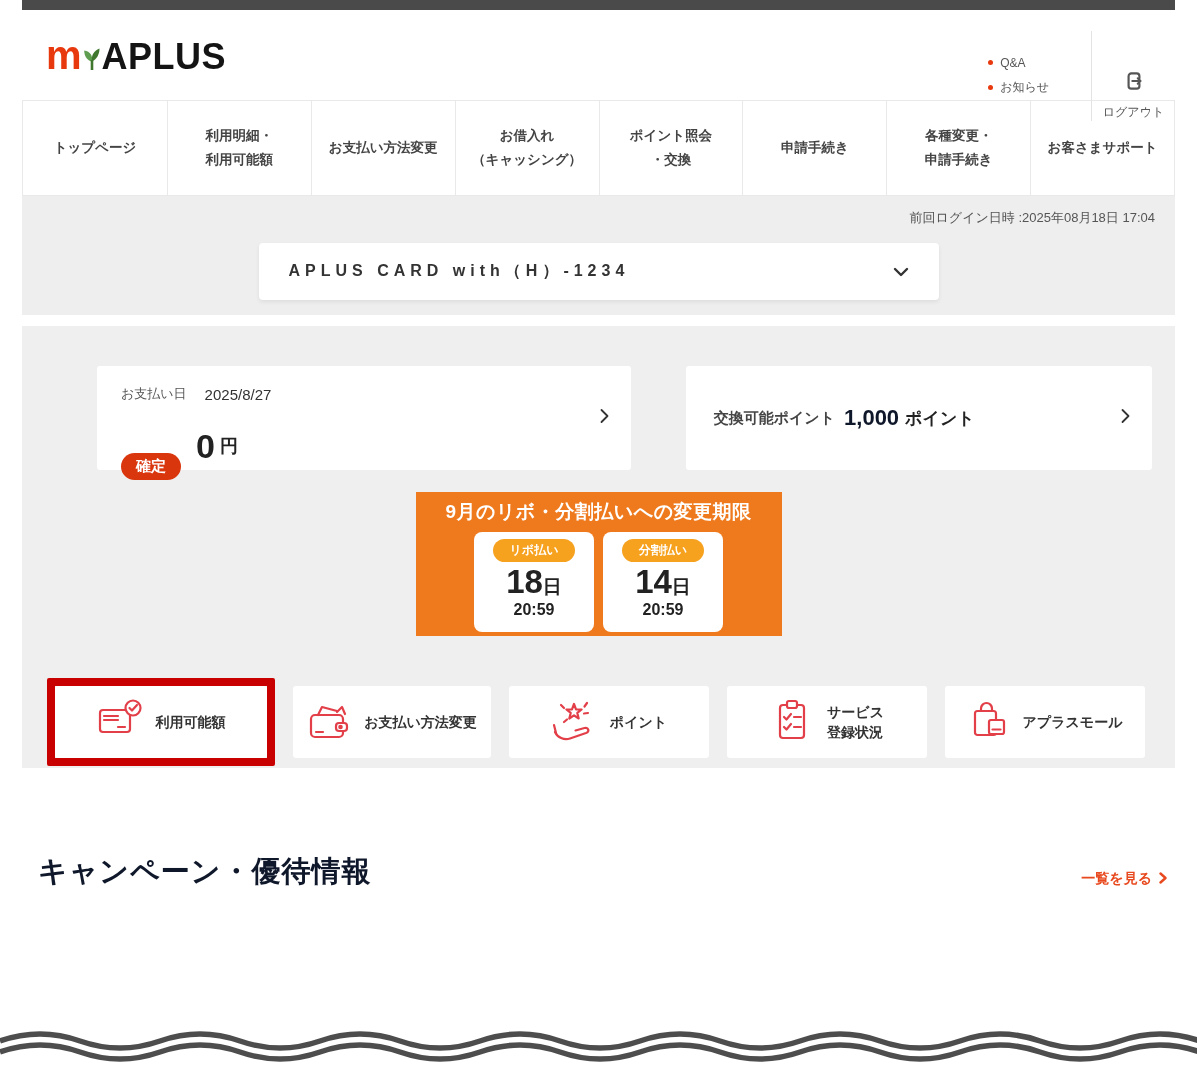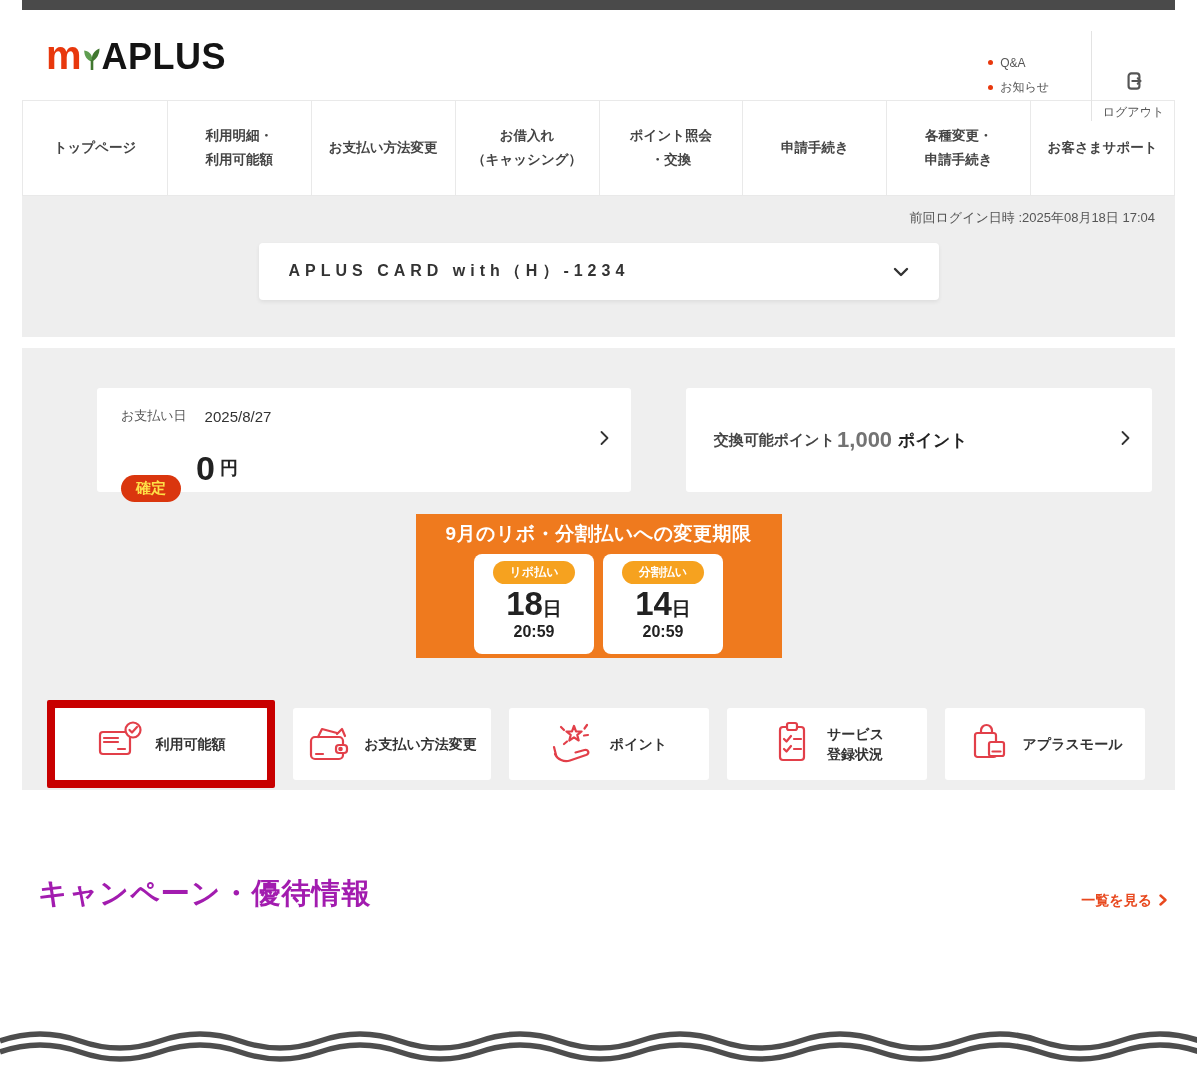--- a/index.html
+++ b/index.html
@@ -25,44 +25,44 @@
   .header-link { display:flex; align-items:center; gap:7px; font-size:12px; color:#555; cursor:pointer; }
   .bullet { width:5px; height:5px; border-radius:50%; background:#e8380d; flex:0 0 auto; }
   .logout { width:84px; border-left:1px solid #e3e3e3; display:flex; flex-direction:column; align-items:center; justify-content:flex-end; gap:7px; font-size:12px; color:#555; cursor:pointer; }
 
   
   .nav { display:grid; grid-template-columns:repeat(8,1fr); height:96px; border:1px solid #e9e9e9; background:#fff; }
   .nav-item { display:flex; align-items:center; justify-content:center; text-align:center; font-size:13.5px; font-weight:600; color:#444; line-height:1.75; white-space:pre-line; cursor:pointer; }
   .nav-item + .nav-item { border-left:1px solid #e9e9e9; }
 
   
-  .band1 { background:#eeeeee; height:141px; padding-top:13px; }
+  .band1 { background:#eeeeee; height:119px; padding-top:13px; }
   .last-login { text-align:right; font-size:13px; color:#555; padding-right:20px; }
   .card-select { width:680px; height:57px; margin:16px auto 0; background:#fff; border-radius:4px;
     box-shadow:0 2px 4px rgba(0,0,0,.07); display:flex; align-items:center; padding:0 30px;
     font-size:16px; font-weight:600; letter-spacing:5px; color:#333; cursor:pointer; }
   .card-select .chev { margin-left:auto; }
   .white-gap { height:11px; background:#fff; }
 
   
   .band2 { background:#efefef; height:442px; padding-top:40px; }
   .summary-row { display:flex; margin:0 23px 0 75px; gap:55px; }
   .sum-card { background:#fff; border-radius:3px; height:104px; position:relative; cursor:pointer; }
   .pay-card { width:564px; padding:19px 24px; }
   .pay-row1 { display:flex; align-items:center; gap:18px; }
   .pay-label { font-size:13px; color:#555; }
   .pay-date { font-size:15px; color:#333; }
   .pay-row2 { margin-top:9px; display:flex; align-items:center; gap:15px; }
-  .badge { background:#da360e; color:#fde047; font-size:15px; font-weight:700; padding:4px 15px; border-radius:15px;margin-top:41px; }
+  .badge { background:#da360e; color:#ffffff; font-size:15px; font-weight:700; padding:4px 15px; border-radius:15px;margin-top:41px; }
   .amount { font-size:34px; font-weight:700; color:#222; line-height:1; }
   .amount-unit { font-size:18px; font-weight:700; color:#222; }
   .chev-right { position:absolute; right:22px; top:50%; transform:translateY(-50%); }
   .points-card { width:492px; display:flex; align-items:center; padding:0 28px; }
   .points-label { font-size:15px; font-weight:600; color:#444; }
-  .points-value { font-size:22px; font-weight:700; color:#737373; margin-left:2px; }
+  .points-value { font-size:22px; font-weight:700; color:#0f172a; margin-left:9px; }
   .points-unit { font-size:17px; font-weight:700; color:#222; margin-left:6px; }
 
   
   .banner { width:366px; height:144px; margin:22px auto 0; background:#ef7a1e; padding-top:7px; text-align:center; }
   .banner-title { color:#fff; font-size:19px; font-weight:700; letter-spacing:0.5px; }
   .banner-cards { display:flex; justify-content:center; gap:9px; margin-top:7px; }
   .b-card { width:120px; height:100px; background:#fff; border-radius:8px; padding-top:7px; }
   .b-pill { display:inline-block; background:#f6a21f; color:#fff; font-size:12px; font-weight:700; padding:3px 17px; border-radius:12px; }
   .b-day { font-size:33px; font-weight:800; color:#222; line-height:1.15; margin-top:1px; }
   .b-day-unit { font-size:19px; font-weight:700; }
@@ -70,21 +70,21 @@
 
   
   .quick-row { display:flex; align-items:center; gap:18px; margin:42px 0 0 25px; }
   .q-btn { background:#fff; border-radius:3px; height:72px; display:flex; align-items:center; justify-content:center; gap:13px; cursor:pointer; }
   .q-label { font-size:14px; font-weight:700; color:#333; white-space:pre-line; line-height:1.45; }
   .q-highlight { border:8px solid #c80000; border-radius:2px; }
   .w1{width:212px;} .w2{width:198px;} .w3{width:200px;}
 
   
   .campaign-head { display:flex; align-items:flex-end; justify-content:space-between; margin:84px 8px 0 16px; }
-  .campaign-title { font-size:29px; font-weight:700; color:#a21caf; letter-spacing:1px; }
+  .campaign-title { font-size:29px; font-weight:700; color:#0f172a; letter-spacing:1px; }
   .campaign-link { display:flex; align-items:center; gap:7px; font-size:14px; font-weight:700; color:#e8491f; cursor:pointer; padding-bottom:4px; }
 
   
   .wave { position:absolute; left:0; bottom:5px; width:1197px; height:48px; }
 </style>
 </head>
 <body>
 
 <div class="frame">
 

